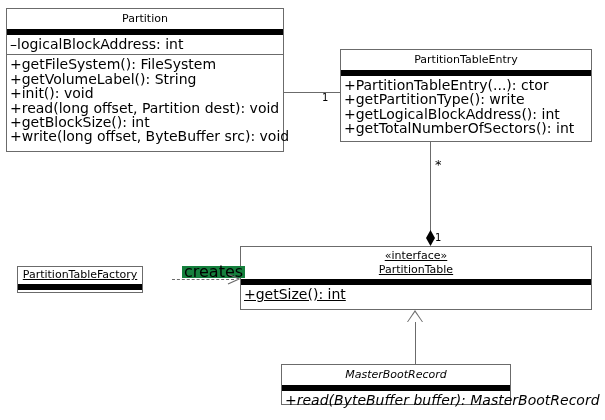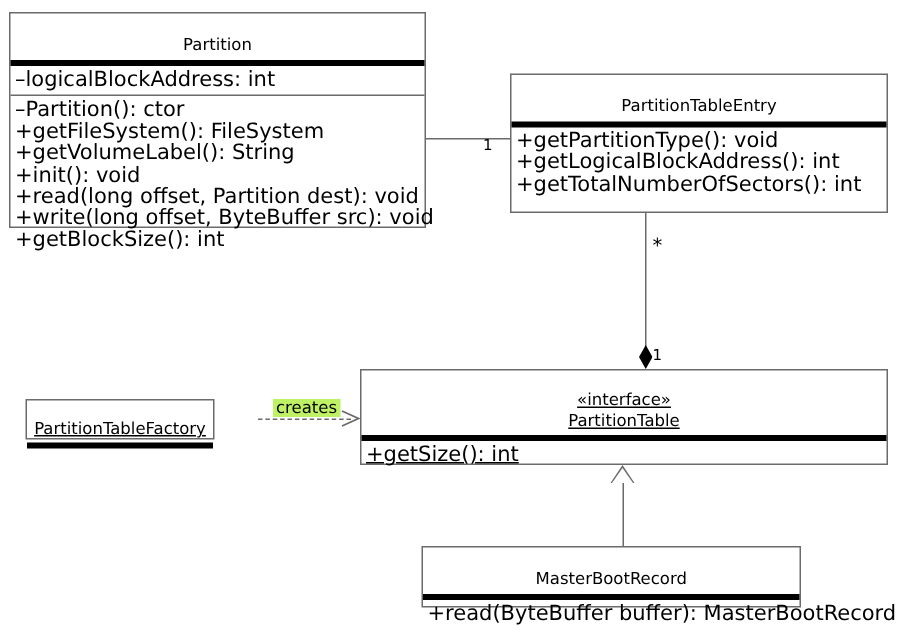--- a/index.html
+++ b/index.html
@@ -28,23 +28,22 @@
     background: #ffffff;
     z-index: 3;
   }
   .uml-title {
     box-sizing: border-box;
     text-align: center;
     font-size: 11px;
     color: #000000;
     line-height: 14px;
     padding: 3px 4px 3px 4px;
-    border-bottom: 4px solid #000000;
-    white-space: nowrap;
-    margin-top: 11px;
+    border-bottom: 6px solid #000000;
+    white-space: nowrap;
   }
   .stereotype {
     display: block;
     font-size: 11px;
     line-height: 14px;
   }
   .uml-compartment {
     box-sizing: border-box;
     padding: 2px 3px 3px 3px;
     font-size: 14px;
@@ -86,25 +85,25 @@
   .mult-label {
     position: absolute;
     font-size: 10px;
     color: #000000;
     line-height: 11px;
     white-space: nowrap;
     z-index: 4;
   }
   .edge-label {
     position: absolute;
-    font-size: 11px;
+    font-size: 16px;
     color: #000000;
     line-height: 12px;
     white-space: nowrap;
-    background: #bef264;
+    background: #15803d;
     padding: 0 2px;
     z-index: 4;
   }
   .star-label {
     position: absolute;
     font-size: 13px;
     color: #000000;
     line-height: 10px;
     z-index: 4;
   }
@@ -146,55 +145,55 @@
 <body>
 
 <div id="canvas">
 
   <div class="uml-box" style="left:6px; top:8px; width:278px; height:144px;">
     <div class="uml-title">Partition</div>
     <div class="uml-compartment">
       <span class="uml-row">–logicalBlockAddress: int</span>
     </div>
     <div class="uml-compartment last">
-      <span class="uml-row">–Partition(): ctor</span>
       <span class="uml-row">+getFileSystem(): FileSystem</span>
       <span class="uml-row">+getVolumeLabel(): String</span>
       <span class="uml-row">+init(): void</span>
       <span class="uml-row">+read(long offset, Partition dest): void</span>
+      <span class="uml-row">+getBlockSize(): int</span>
       <span class="uml-row">+write(long offset, ByteBuffer src): void</span>
-      <span class="uml-row">+getBlockSize(): int</span>
     </div>
   </div>
 
   <div class="uml-box" style="left:340px; top:49px; width:252px; height:93px;">
     <div class="uml-title">PartitionTableEntry</div>
     <div class="uml-compartment last">
-      <span class="uml-row">+getPartitionType(): void</span>
+      <span class="uml-row">+PartitionTableEntry(...): ctor</span>
+      <span class="uml-row">+getPartitionType(): write</span>
       <span class="uml-row">+getLogicalBlockAddress(): int</span>
       <span class="uml-row">+getTotalNumberOfSectors(): int</span>
     </div>
   </div>
 
   <div class="uml-box" style="left:240px; top:246px; width:352px; height:64px;text-decoration:underline;">
     <div class="uml-title" style="padding:2px 4px 2px 4px;">
       <span class="stereotype">«interface»</span>
       <span class="stereotype">PartitionTable</span>
     </div>
     <div class="uml-compartment last">
       <span class="uml-row">+getSize(): int</span>
     </div>
   </div>
 
   <div class="uml-box" style="left:17px; top:266px; width:126px; height:27px;text-decoration:underline;">
     <div class="uml-title" style="padding:1px 4px 2px 4px;">PartitionTableFactory</div>
     <div class="uml-compartment last empty"></div>
   </div>
 
-  <div class="uml-box" style="left:281px; top:364px; width:253px; height:41px;">
+  <div class="uml-box" style="left:281px; top:364px; width:230px; height:41px;font-style:italic;">
     <div class="uml-title">MasterBootRecord</div>
     <div class="uml-compartment last">
       <span class="uml-row">+read(ByteBuffer buffer): MasterBootRecord</span>
     </div>
   </div>
 
   <div class="line-h" style="left:284px; top:92px; width:56px;"></div>
   <div class="mult-label" style="left:322px; top:92px;">1</div>
 
   <div class="line-v" style="left:430px; top:133px; height:108px;"></div>

